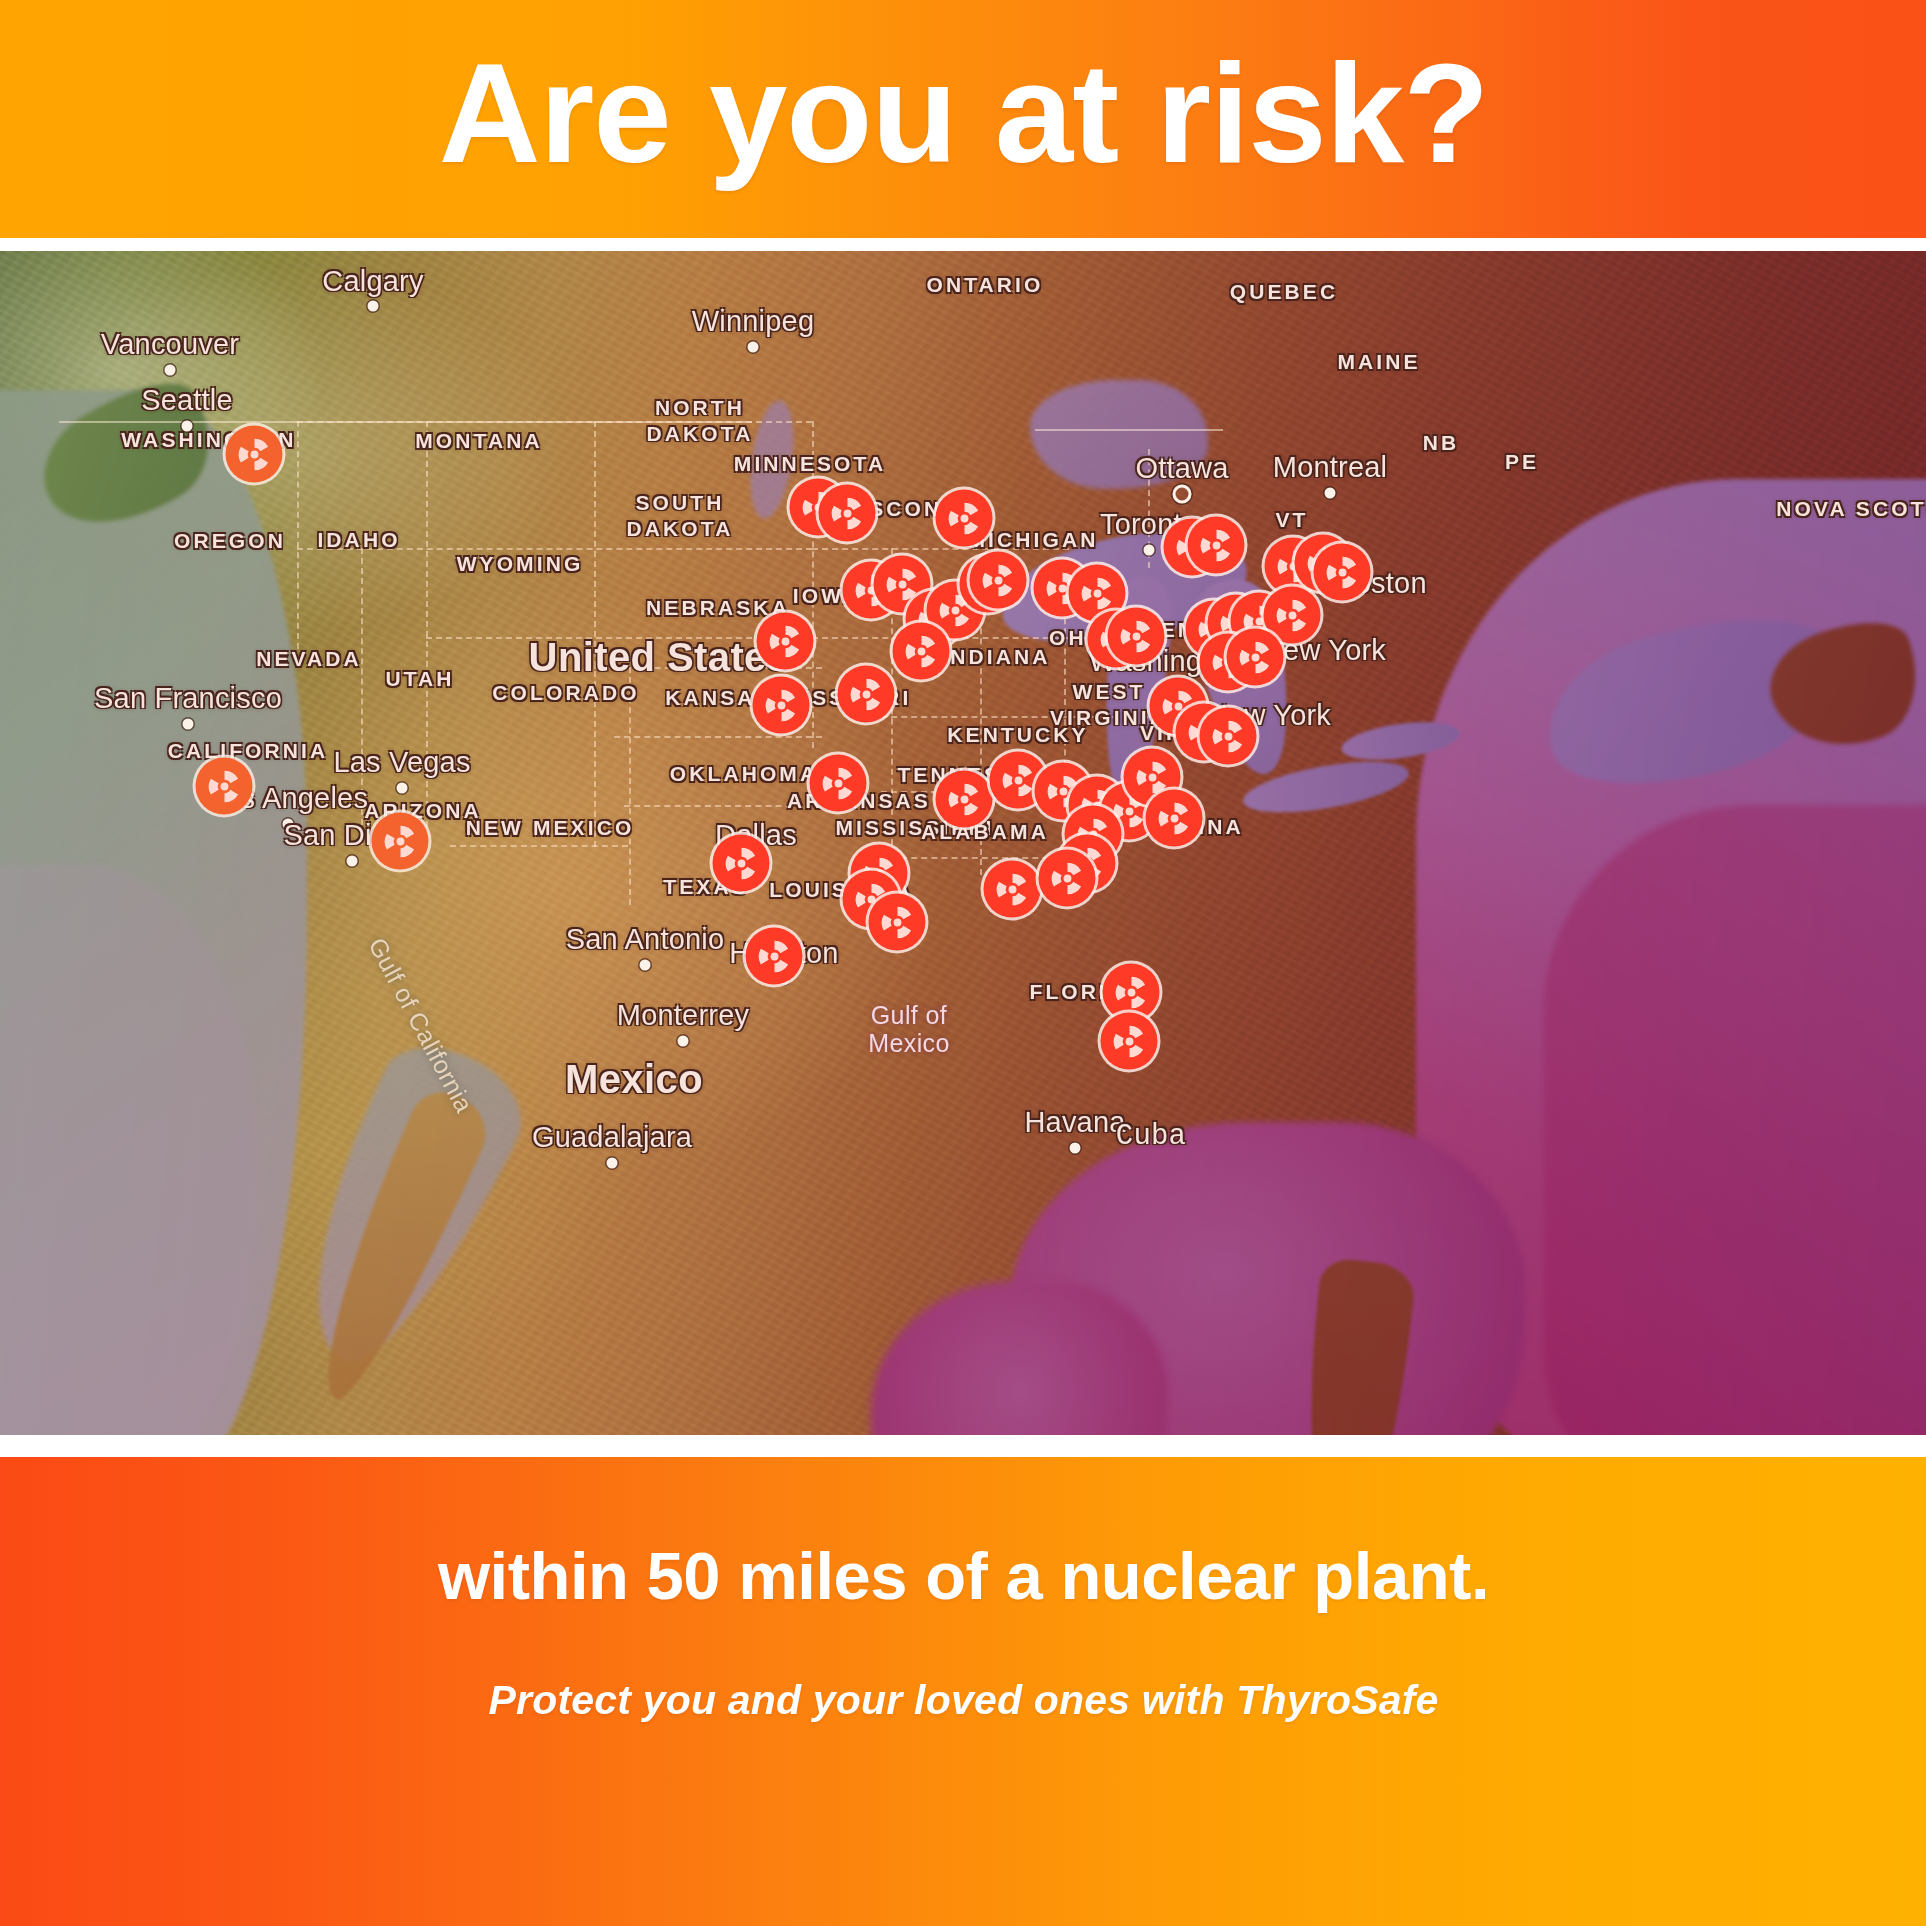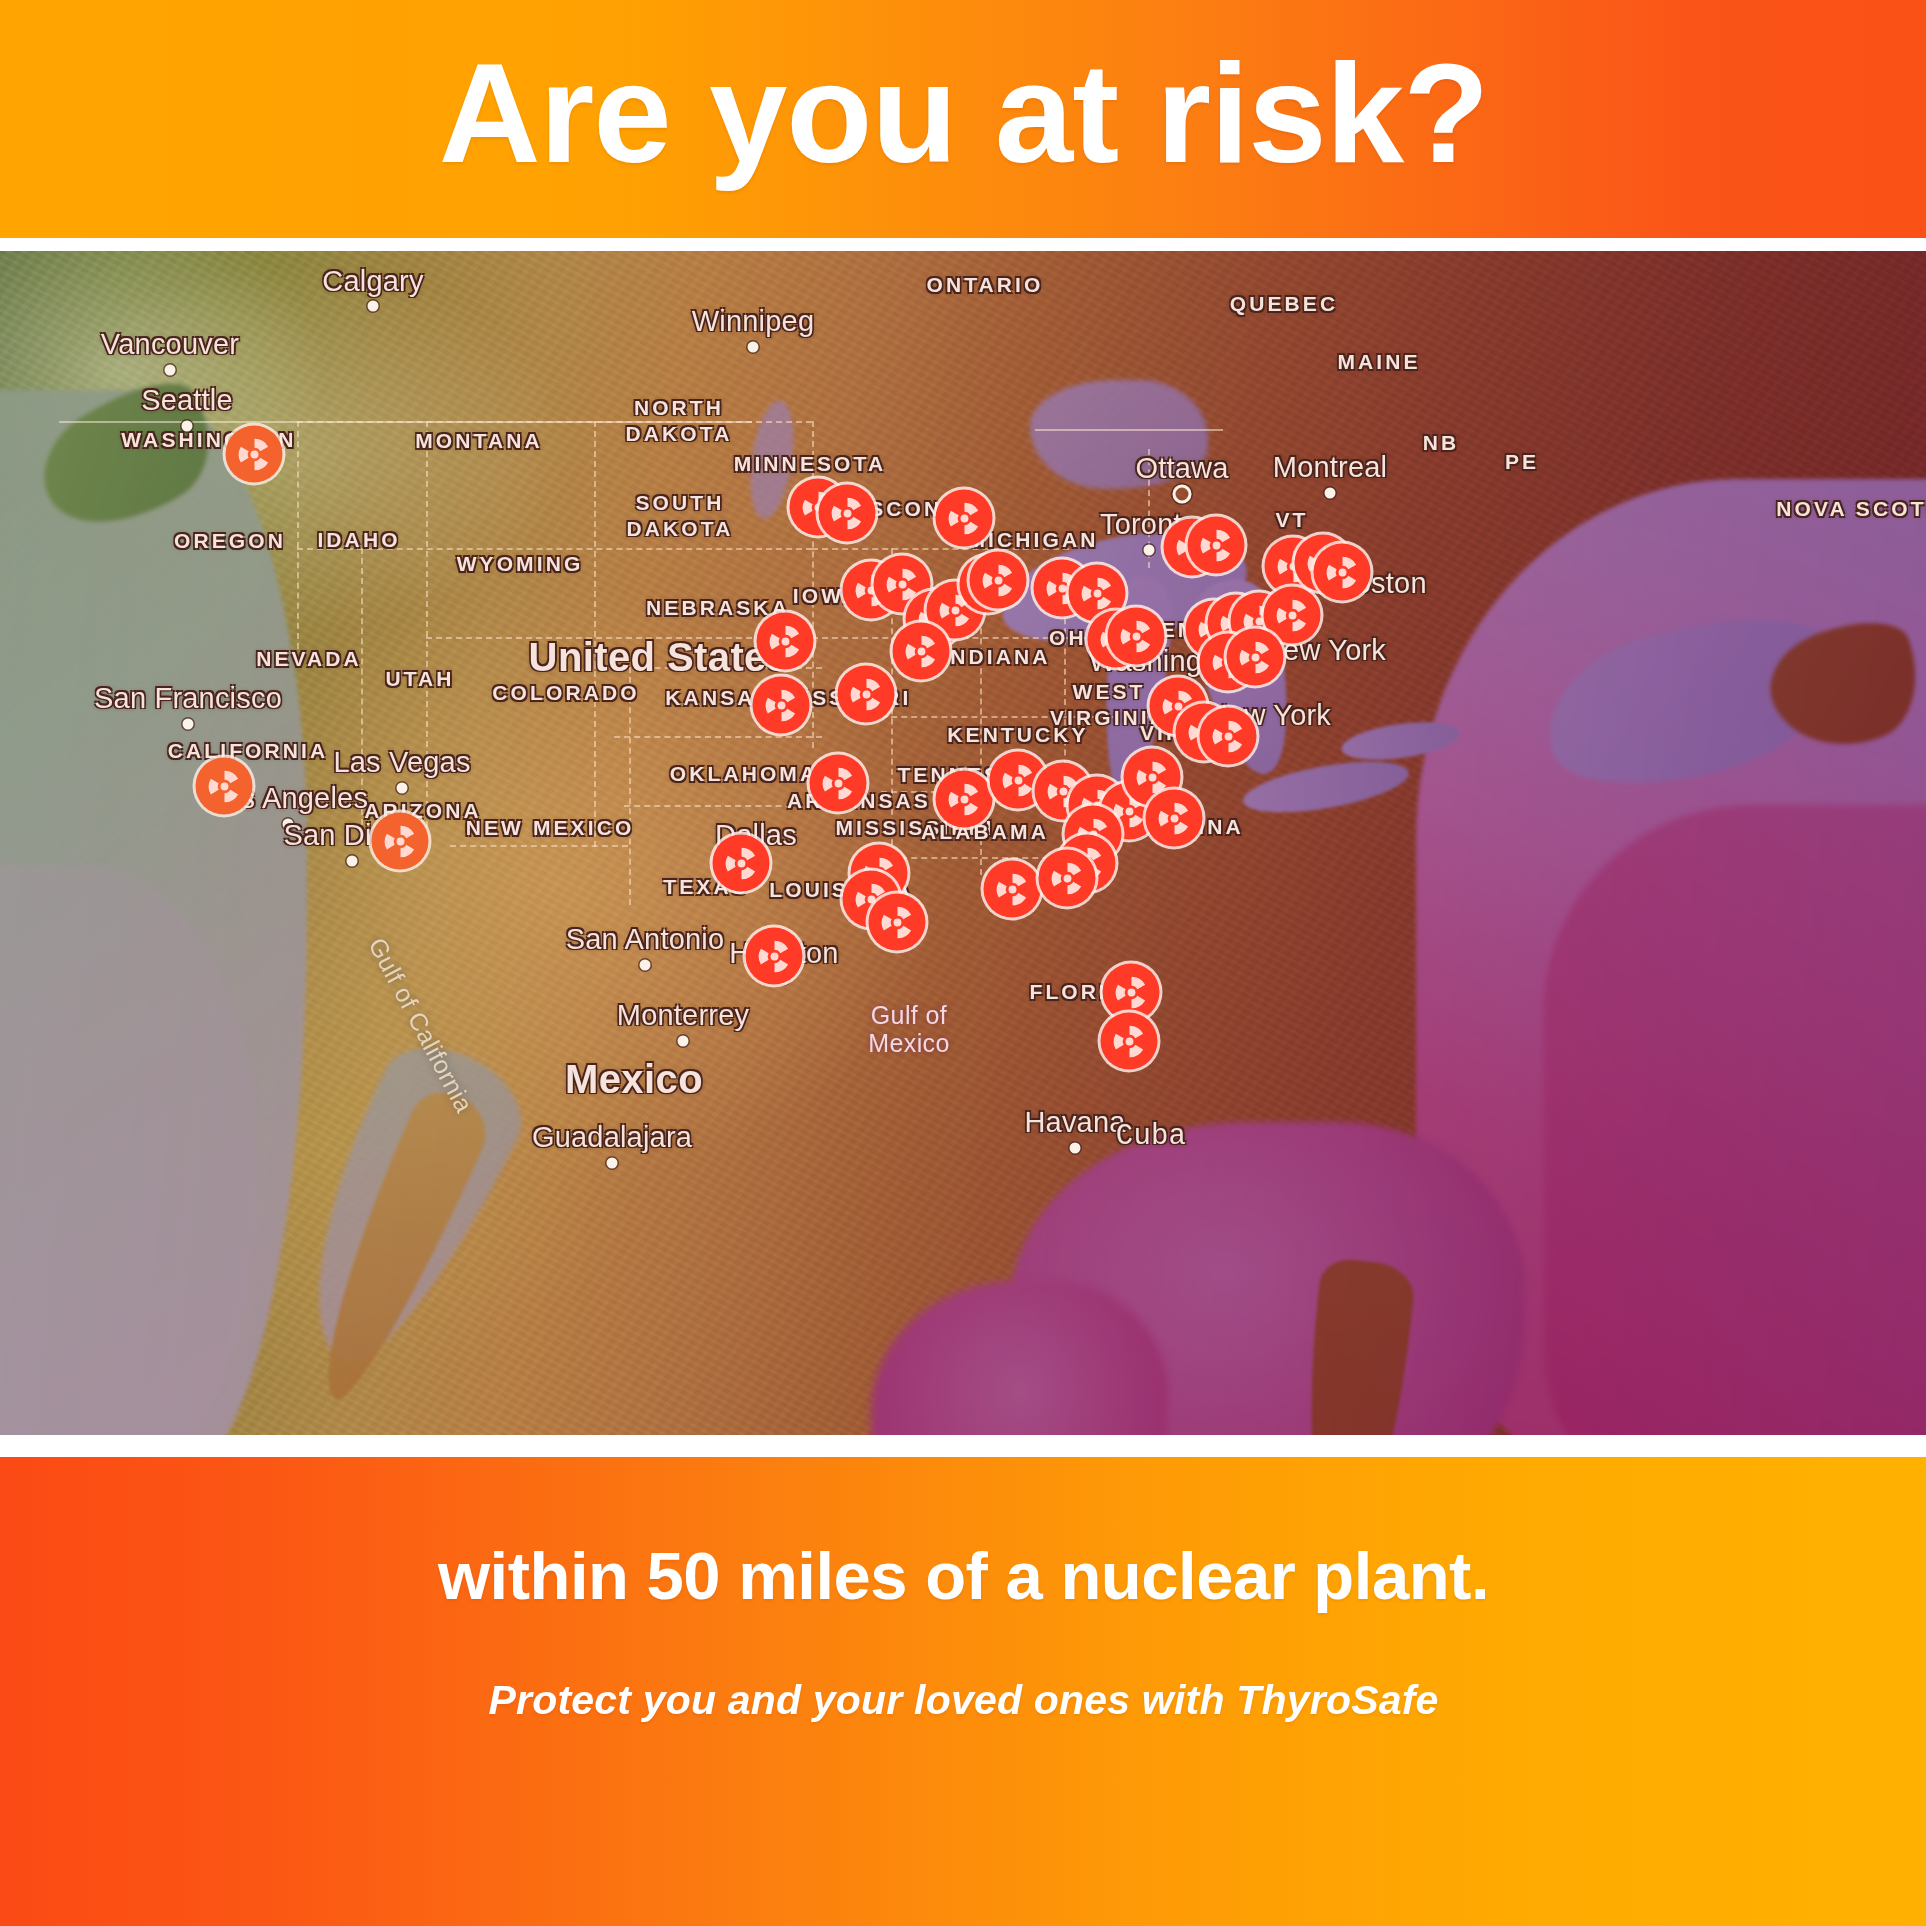--- a/index.html
+++ b/index.html
@@ -290,27 +290,27 @@
       <div class="bdrv" style="left:812px;top:170px;height:327px;"></div>
       <div class="bdrv" style="left:891px;top:297px;height:317px;"></div>
       <div class="bdrv" style="left:980px;top:327px;height:297px;"></div>
       <div class="bdrv" style="left:1064px;top:347px;height:198px;"></div>
       <div class="bdrv" style="left:1148px;top:198px;height:119px;"></div>
 
       <div id="map-layer">
           <div class="lbl country" style="left: 659px; top: 406px;">United States</div>
           <div class="lbl country" style="left: 634px; top: 828px;">Mexico</div>
           <div class="lbl prov" style="left: 985px; top: 34px;">ONTARIO</div>
-          <div class="lbl prov" style="left: 1284px; top: 41px; margin-top: 12px;">QUEBEC</div>
+          <div class="lbl prov" style="left: 1284px; top: 41px;">QUEBEC</div>
           <div class="lbl prov" style="left: 1441px; top: 192px;">NB</div>
           <div class="lbl prov" style="left: 1522px; top: 211px;">PE</div>
           <div class="lbl prov" style="left: 1865px; top: 258px;">NOVA SCOTIA</div>
           <div class="lbl state" style="left: 209px; top: 189px;">WASHINGTON</div>
           <div class="lbl state" style="left: 479px; top: 190px;">MONTANA</div>
-          <div class="lbl state" style="left: 679px; top: 170px; text-align: center; line-height: 1.25;">
+          <div class="lbl state" style="left: 700px; top: 170px; text-align: center; line-height: 1.25;">
             <div>NORTH</div>
             <div>DAKOTA</div>
           </div>
           <div class="lbl state" style="left: 680px; top: 265px; text-align: center; line-height: 1.25;">
             <div>SOUTH</div>
             <div>DAKOTA</div>
           </div>
           <div class="lbl state" style="left: 810px; top: 213px;">MINNESOTA</div>
           <div class="lbl state" style="left: 912px; top: 258px;">WISCONSIN</div>
           <div class="lbl state" style="left: 1033px; top: 289px;">MICHIGAN</div>

